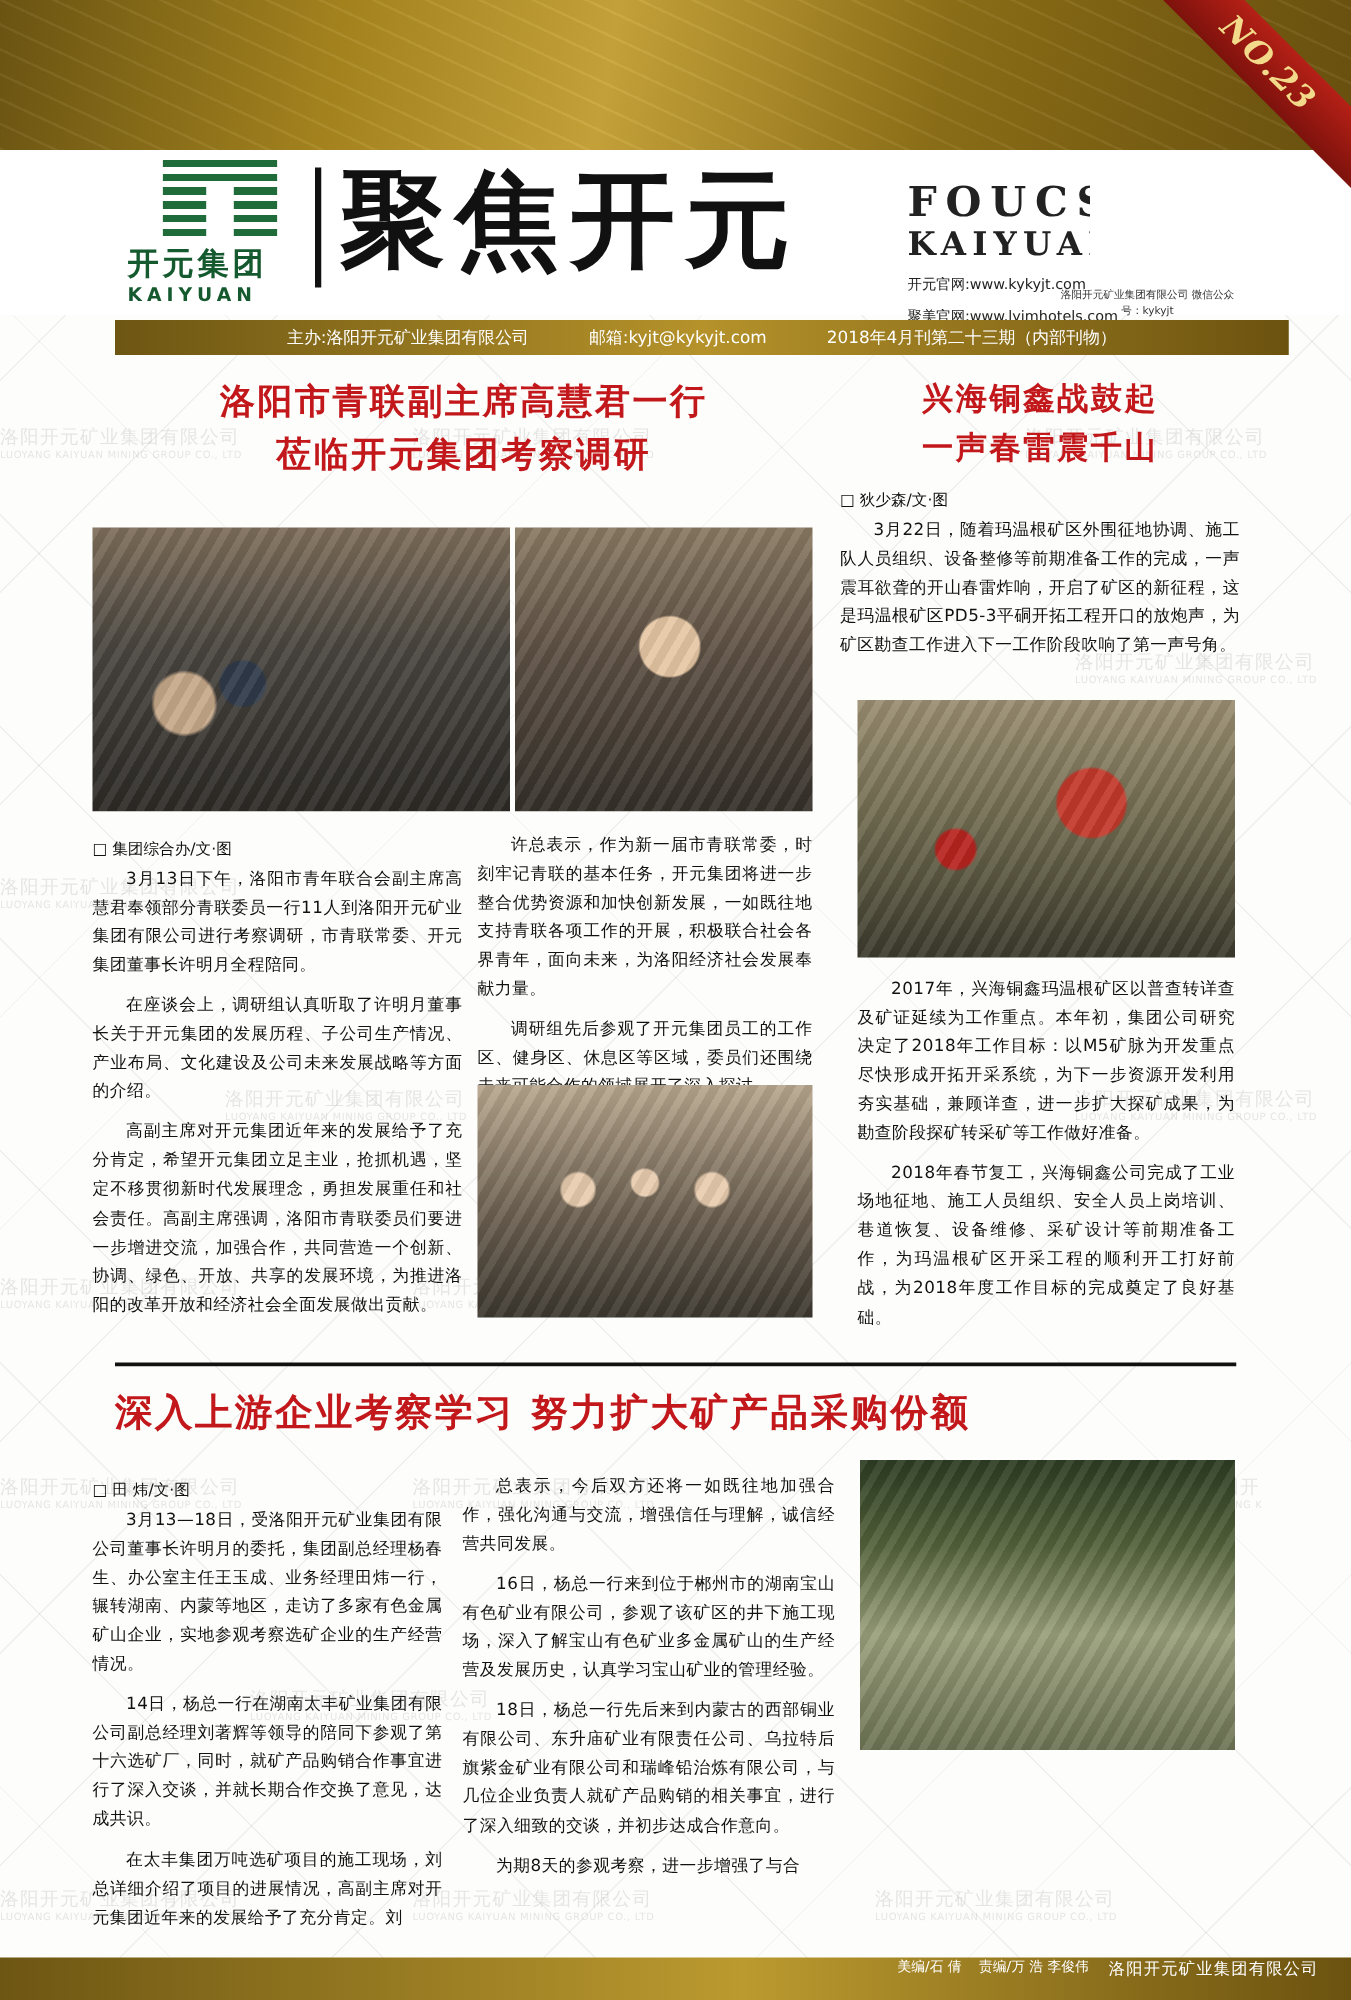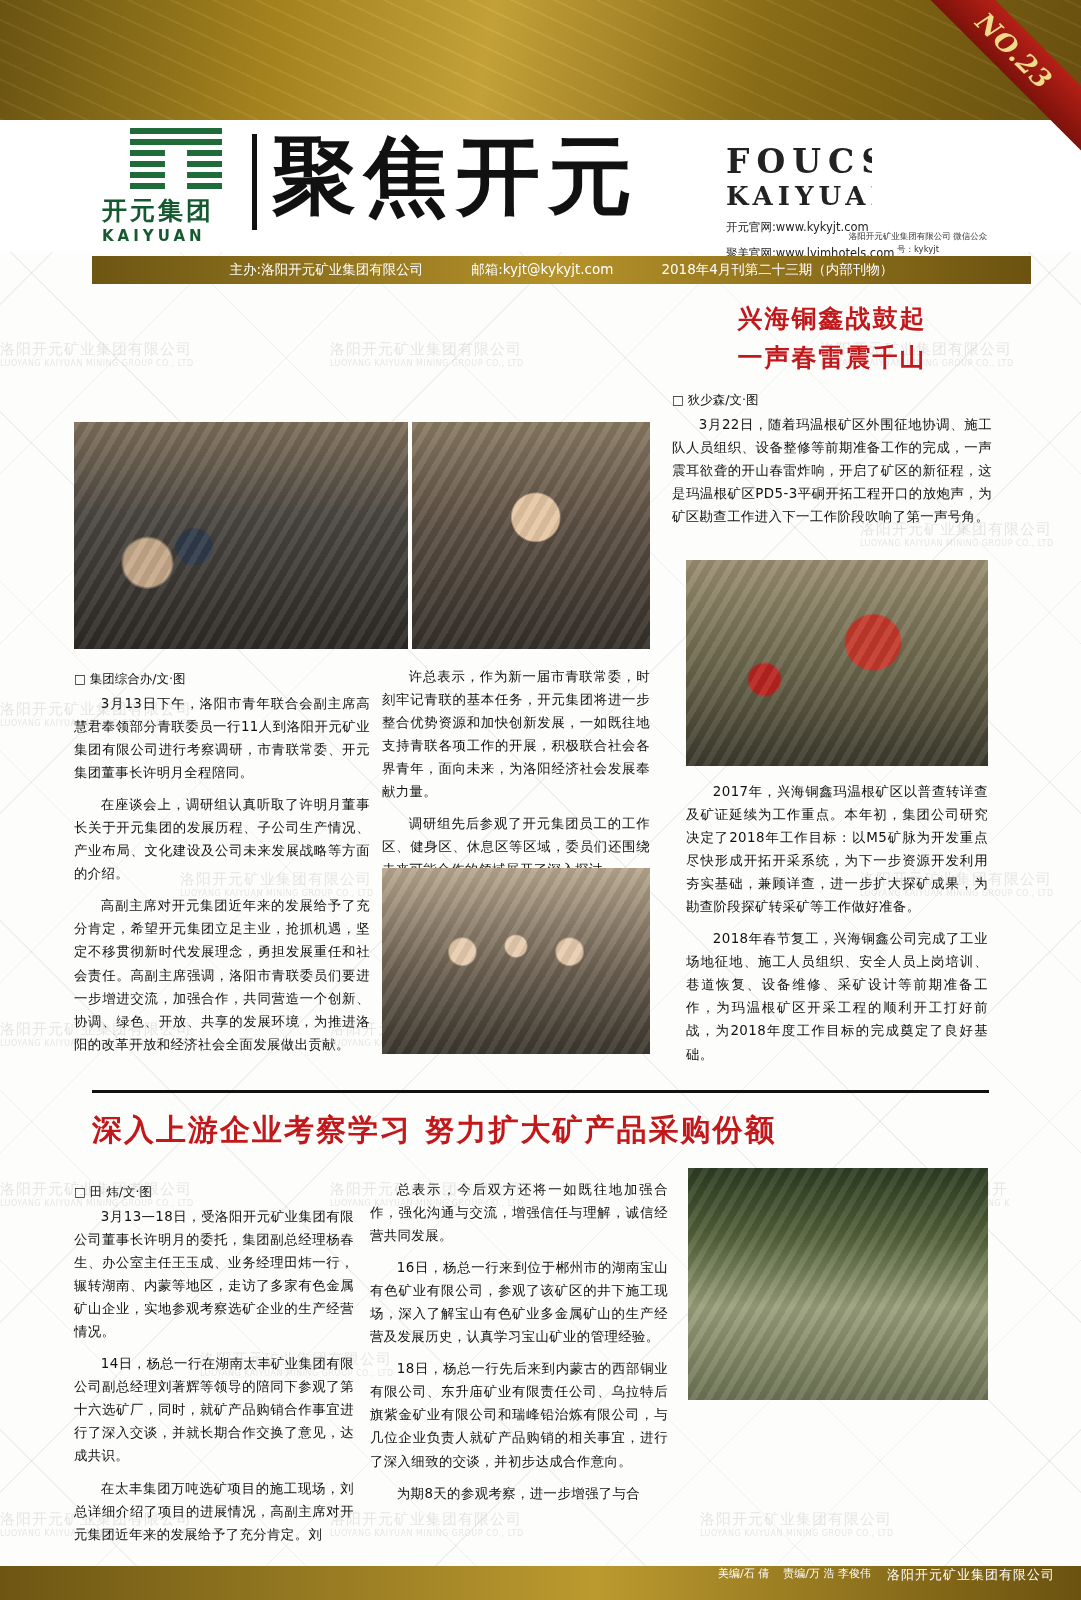--- a/index.html
+++ b/index.html
@@ -137,20 +137,24 @@
     <div class="qr-cap">洛阳开元矿业集团有限公司
 微信公众号：kykyjt</div>
   </div>
 
   <div class="infobar">
     <span>主办:洛阳开元矿业集团有限公司</span>
     <span>邮箱:kyjt@kykyjt.com</span>
     <span>2018年4月刊第二十三期（内部刊物）</span>
   </div>
 
+  <div class="col" style="left:92px;top:300px;width:558px;">
+    <div class="hl h1-left">洛阳市青联副主席高慧君一行</div>
+    <div class="hl h1-left">莅临开元集团考察调研</div>
+  </div>
 
   <div class="photo ph-meet" style="position:absolute;left:74px;top:422px;width:334px;height:227px;z-index:10;"></div>
   <div class="photo ph-meet2" style="position:absolute;left:412px;top:422px;width:238px;height:227px;z-index:10;"></div>
 
   <div class="col" style="left:74px;top:665px;width:296px;">
     <div class="byline">□ 集团综合办/文·图</div>
     <p class="body">3月13日下午，洛阳市青年联合会副主席高慧君奉领部分青联委员一行11人到洛阳开元矿业集团有限公司进行考察调研，市青联常委、开元集团董事长许明月全程陪同。</p>
     <p class="body">在座谈会上，调研组认真听取了许明月董事长关于开元集团的发展历程、子公司生产情况、产业布局、文化建设及公司未来发展战略等方面的介绍。</p>
     <p class="body">高副主席对开元集团近年来的发展给予了充分肯定，希望开元集团立足主业，抢抓机遇，坚定不移贯彻新时代发展理念，勇担发展重任和社会责任。高副主席强调，洛阳市青联委员们要进一步增进交流，加强合作，共同营造一个创新、协调、绿色、开放、共享的发展环境，为推进洛阳的改革开放和经济社会全面发展做出贡献。</p>
   </div>

